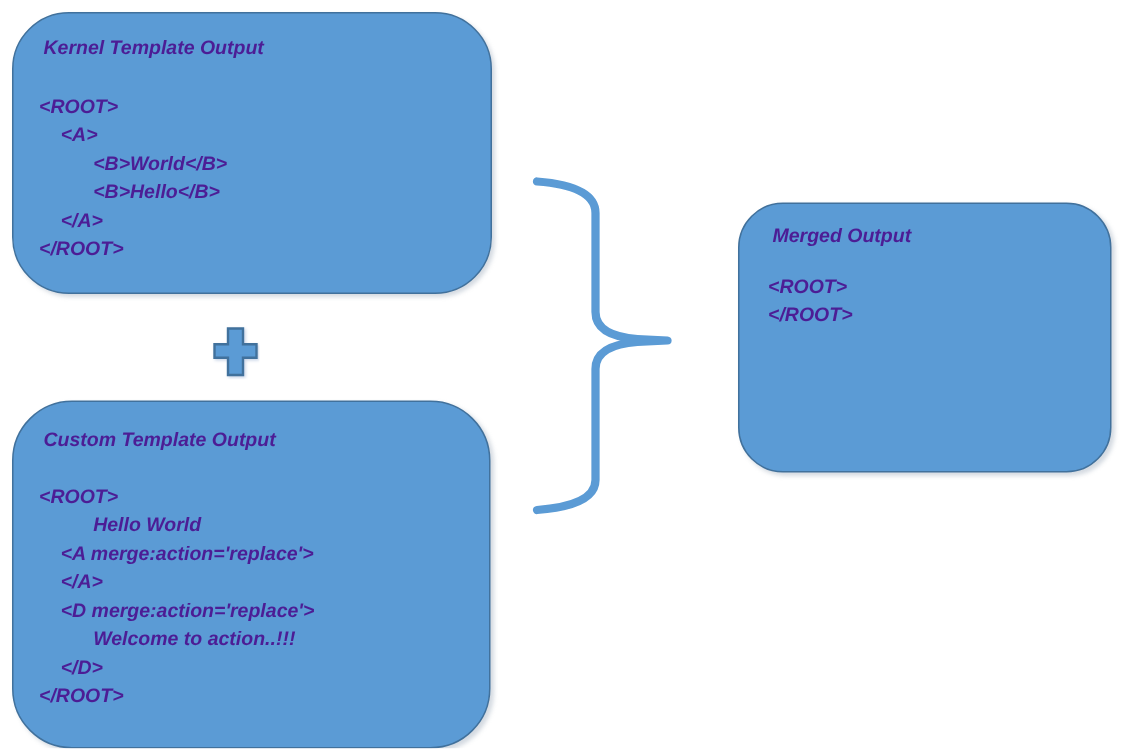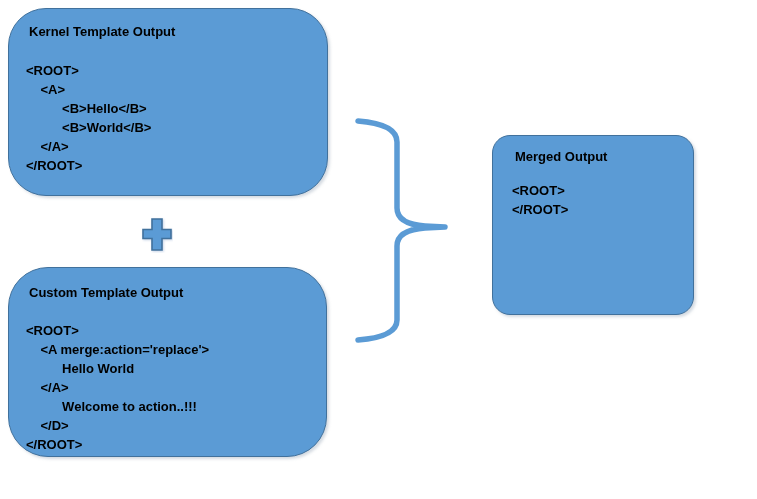--- a/index.html
+++ b/index.html
@@ -9,42 +9,43 @@
     height: 499px;
     background: #ffffff;
     overflow: hidden;
     font-family: "Liberation Sans", sans-serif;
   }
   .box {
     position: absolute;
     box-sizing: border-box;
     background: #5B9BD5;
     border: 1.5px solid #41719C;
-    color: #000000;
+    color: #4c1d95;
     font-weight: 700;
     font-size: 13px;
     line-height: 19px;
     box-shadow: 2px 2px 3px rgba(160, 172, 188, 0.45);
+    font-style: italic;
   }
   .box-kernel {
     left: 8px; top: 8px;
     width: 320px; height: 188px;
     border-radius: 38px;
     padding: 13px 10px 0 17px;
   }
   .box-custom {
     left: 8px; top: 267px;
-    width: 319px; height: 190px;
+    width: 319px; height: 232px;
     border-radius: 40px;
     padding: 15px 10px 0 17px;
   }
   .box-merged {
     left: 492px; top: 135px;
-    width: 202px; height: 180px;
-    border-radius: 18px;
+    width: 249px; height: 180px;
+    border-radius: 30px;
     padding: 11px 8px 16px 19px;
   }
   .box-title { margin-left: 3px; white-space: pre; }
   .box-kernel .code { margin-top: 20px; }
   .box-custom .code { margin-top: 19px; }
   .box-merged .code { margin-top: 15px; }
   .code-line { white-space: pre; }
   .operator-svg { position: absolute; }
   .plus-svg  { left: 141px; top: 217px; }
   .brace-svg { left: 340px; top: 105px; }
@@ -52,38 +53,39 @@
 </head>
 <body>
 
 <div class="canvas">
 
   <div class="box box-kernel">
     <div class="box-title">Kernel Template Output</div>
     <div class="code">
       <div class="code-line">&lt;ROOT&gt;</div>
       <div class="code-line">    &lt;A&gt;</div>
+      <div class="code-line">          &lt;B&gt;World&lt;/B&gt;</div>
       <div class="code-line">          &lt;B&gt;Hello&lt;/B&gt;</div>
-      <div class="code-line">          &lt;B&gt;World&lt;/B&gt;</div>
       <div class="code-line">    &lt;/A&gt;</div>
       <div class="code-line">&lt;/ROOT&gt;</div>
     </div>
   </div>
 
   <svg class="operator-svg plus-svg" width="32" height="36" viewBox="0 0 32 36">
     <path d="M11,2 H21 V12.5 H30 V21.5 H21 V33 H11 V21.5 H2 V12.5 H11 Z" fill="#5B9BD5" stroke="#41719C" stroke-width="1.6" style="filter: drop-shadow(1px 1px 1px #c9d5e8);"></path>
   </svg>
 
   <div class="box box-custom">
     <div class="box-title">Custom Template Output</div>
     <div class="code">
       <div class="code-line">&lt;ROOT&gt;</div>
+      <div class="code-line">          Hello World</div>
       <div class="code-line">    &lt;A merge:action='replace'&gt;</div>
-      <div class="code-line">          Hello World</div>
       <div class="code-line">    &lt;/A&gt;</div>
+      <div class="code-line">    &lt;D merge:action='replace'&gt;</div>
       <div class="code-line">          Welcome to action..!!!</div>
       <div class="code-line">    &lt;/D&gt;</div>
       <div class="code-line">&lt;/ROOT&gt;</div>
     </div>
   </div>
 
   <svg class="operator-svg brace-svg" width="120" height="250" viewBox="0 0 120 250">
     <path d="M18,16 Q57,19 57,37 L57,103 Q57,119 85,121 L105,122 L85,123 Q57,125 57,141 L57,215 Q57,232 18,235" fill="none" stroke="#5B9BD5" stroke-width="5.5" stroke-linecap="round" stroke-linejoin="round"></path>
   </svg>
 

